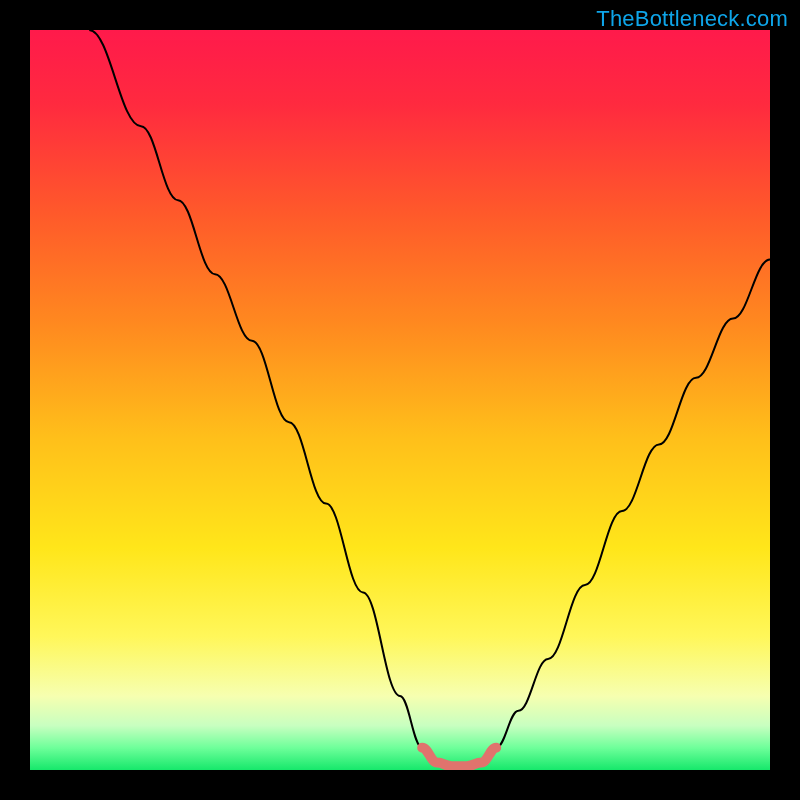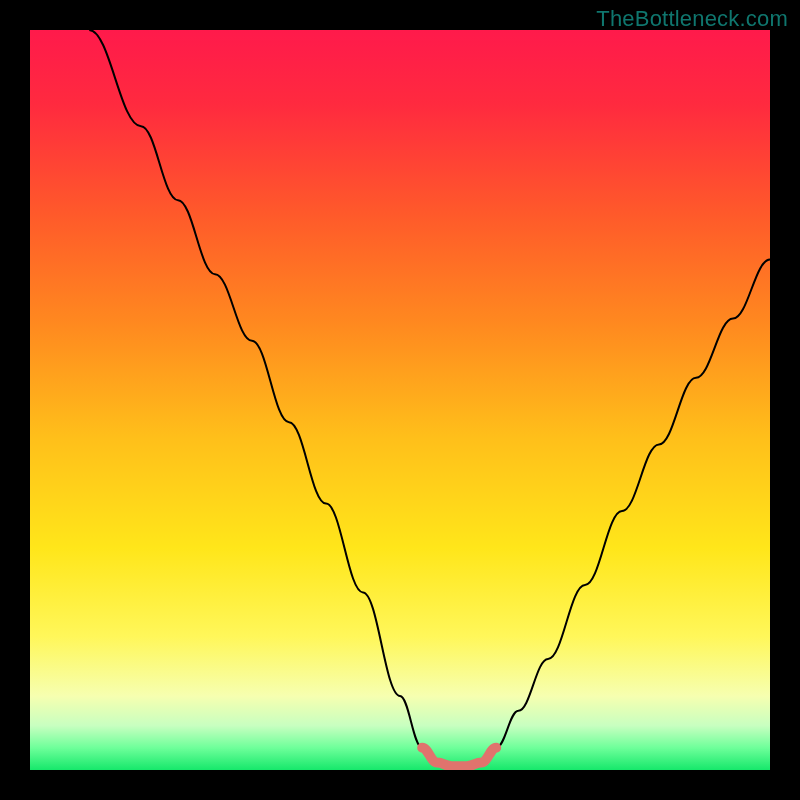--- a/index.html
+++ b/index.html
@@ -22,21 +22,21 @@
     top: 30px;
     width: 740px;
     height: 740px;
   }
   .watermark {
     position: absolute;
     top: 6px;
     right: 12px;
     font-family: Arial, Helvetica, sans-serif;
     font-size: 22px;
-    color: #0f766e;
+    color: #0ea5e9;
     letter-spacing: 0.2px;
   }
   svg { display: block; }
 </style>
 </head>
 <body>
 
 <div class="frame">
 
   <div class="watermark">TheBottleneck.com</div>

